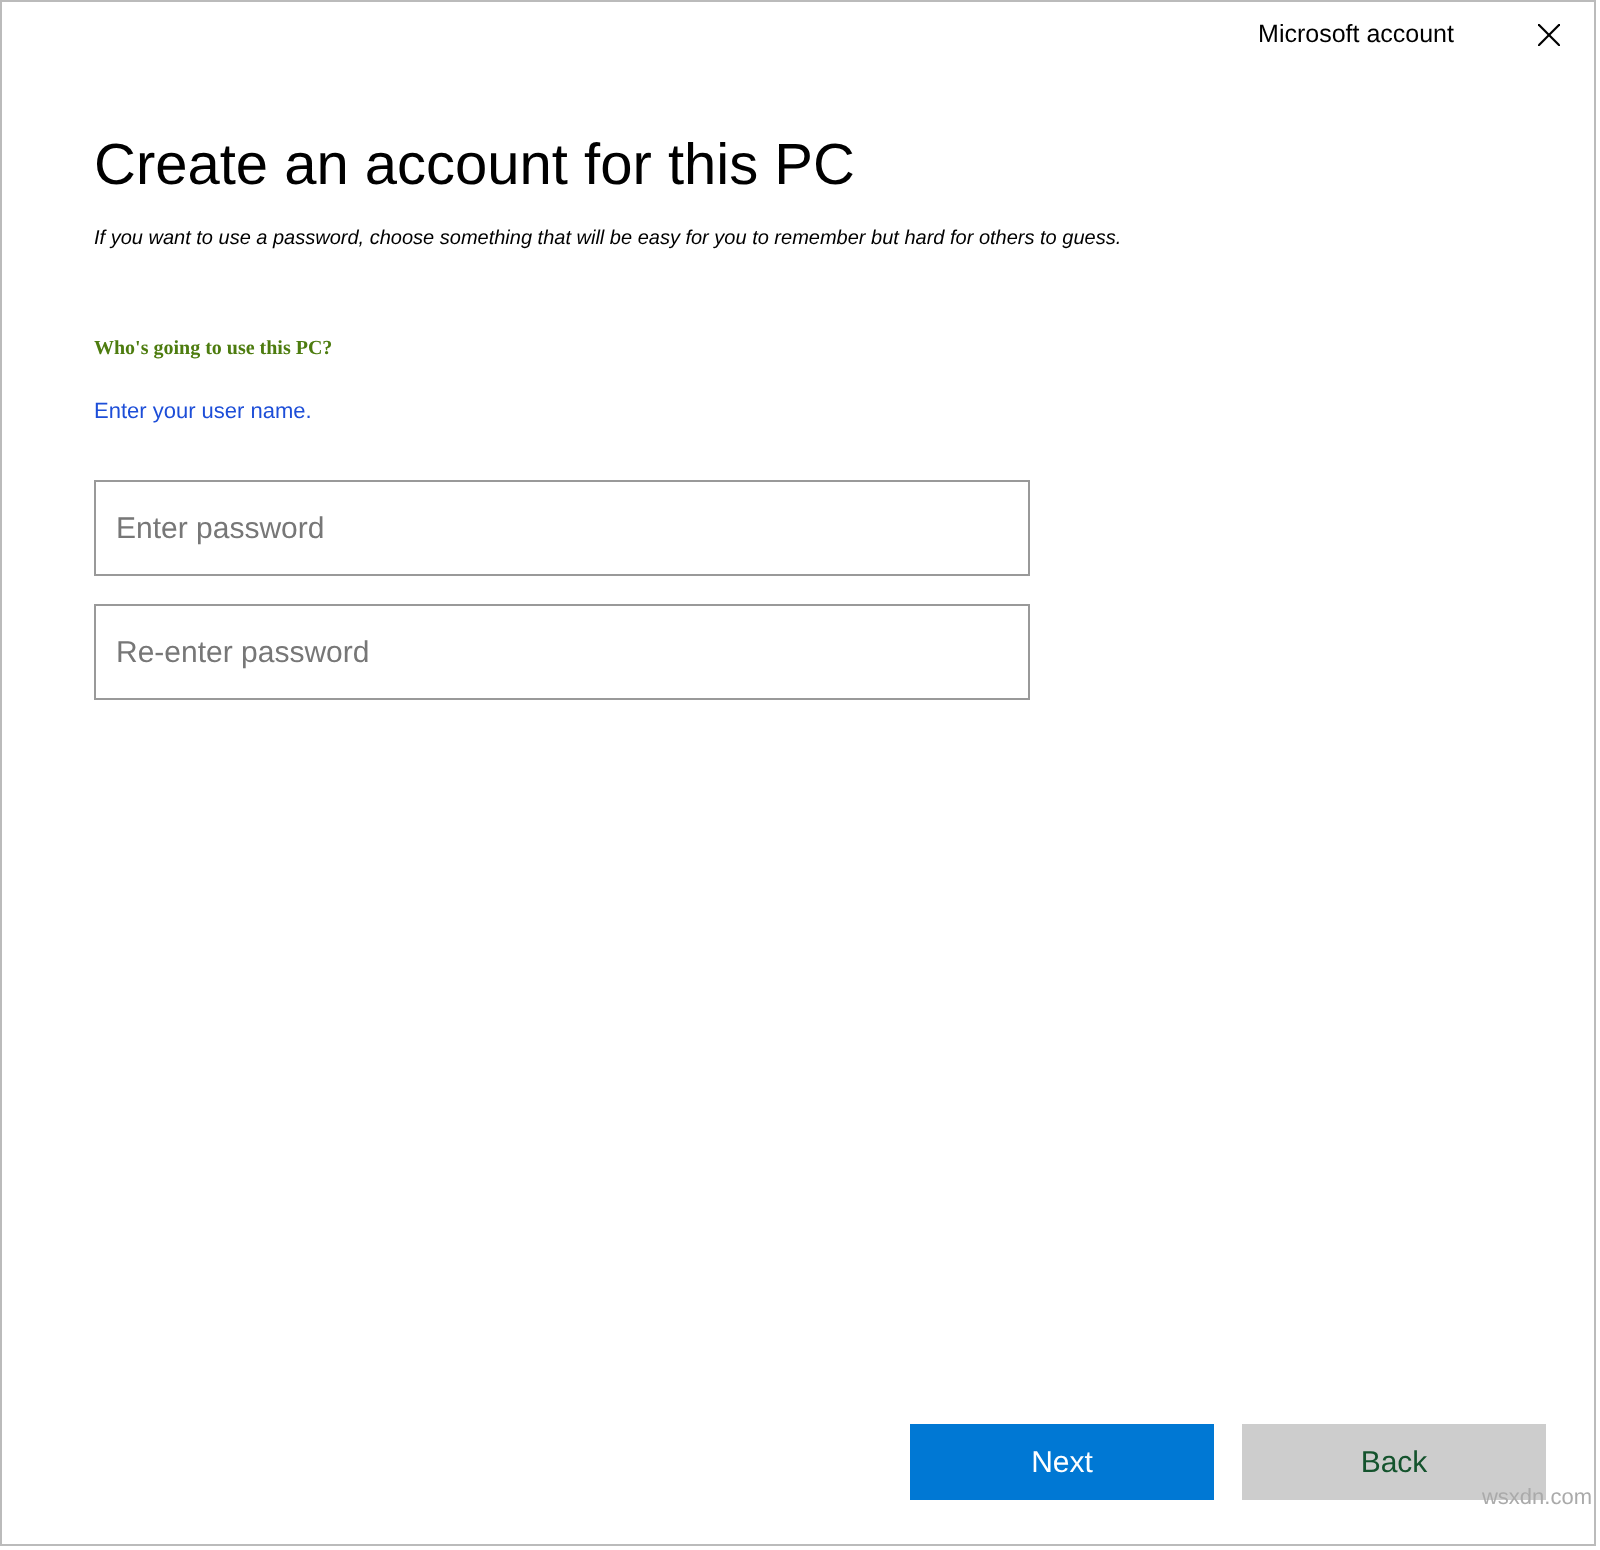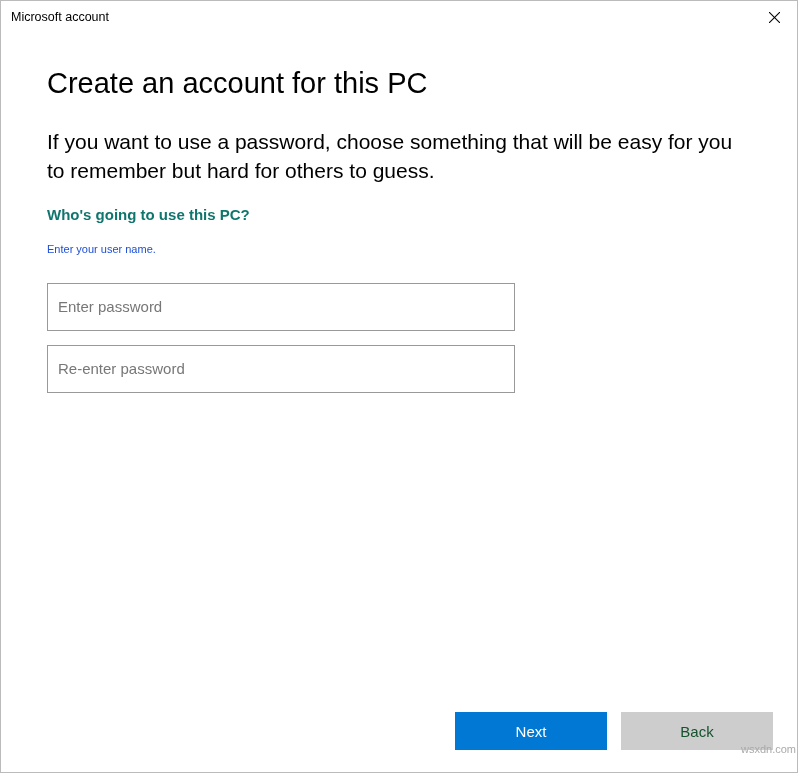--- a/index.html
+++ b/index.html
@@ -18,22 +18,23 @@
       width: 798px;
       height: 773px;
       border: 1px solid #bbb;
       background: #fff;
       position: relative;
     }
     .titlebar {
       height: 32px;
       display: flex;
       align-items: center;
-      justify-content: space-between;
+      justify-content: flex-end;
       padding: 0 0 0 10px;
+      gap: 24px;
     }
     .titlebar-title {
       font-size: 12.5px;
       color: #000;
     }
     .close-btn {
       width: 46px;
       height: 32px;
       display: flex;
       align-items: center;
@@ -44,35 +45,37 @@
       width: 11px;
       height: 11px;
     }
     .content {
       padding: 34px 46px 0 46px;
     }
     .heading {
       font-size: 29px;
       font-weight: 400;
       color: #000;
-      margin-bottom: 27px;
+      margin-bottom: 13px;
       letter-spacing: 0;
     }
     .description {
-      font-size: 21px;
+      font-size: 10px;
       color: #000;
       line-height: 1.4;
-      margin-bottom: 20px;
+      margin-bottom: 42px;
       max-width: 700px;
+      font-style: italic;
     }
     .section-label {
-      font-size: 15px;
+      font-size: 10px;
       font-weight: 600;
-      color: #0f766e;
+      color: #4d7c0f;
       margin-bottom: 13px;
+      font-family: Liberation Serif, serif;
     }
     .input-field {
       width: 468px;
       height: 48px;
       border: 1px solid #999;
       padding: 0 10px;
       font-size: 15px;
       color: #000;
       outline: none;
       margin-bottom: 14px;

